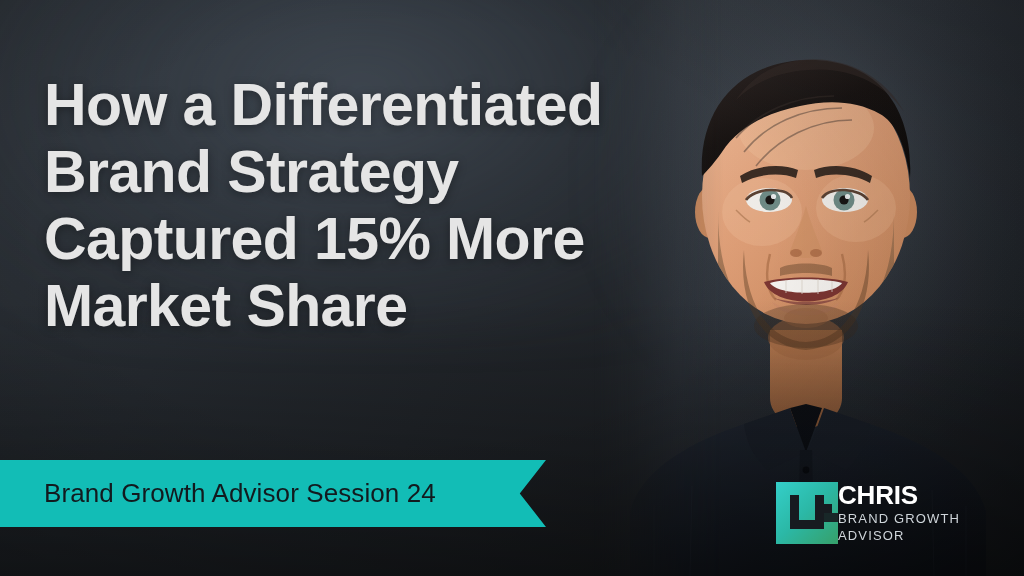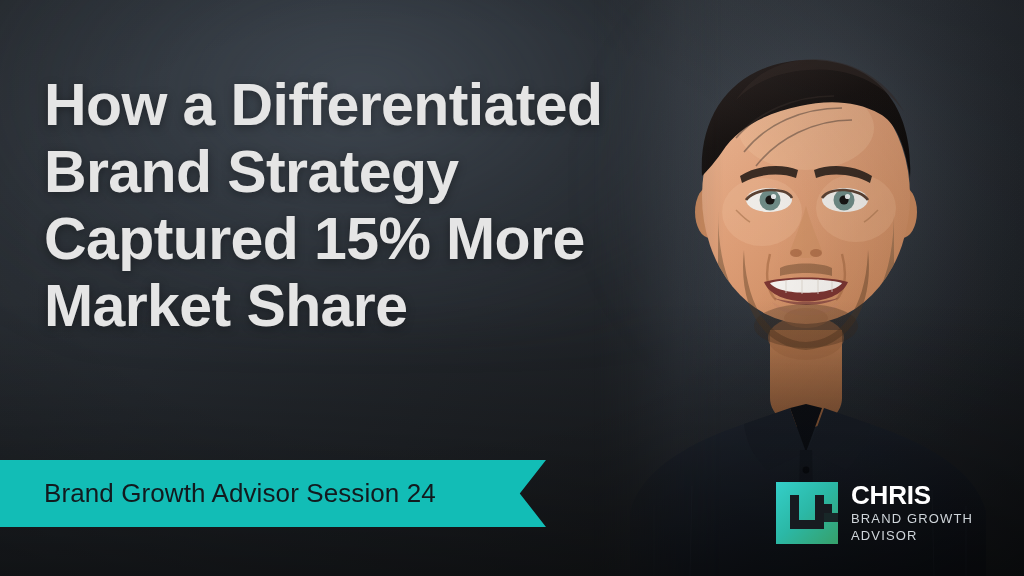--- a/index.html
+++ b/index.html
@@ -101,21 +101,20 @@
     white-space: nowrap;
   }
 
   
   .brand-lockup {
     position: absolute;
     left: 776px;
     top: 482px;
     display: flex;
     align-items: center;
-    gap: 13px;
   }
   .brand-mark {
     width: 62px;
     height: 62px;
     flex: 0 0 62px;
     display: block;
   }
   .brand-text { display: flex; flex-direction: column; line-height: 1; }
   .brand-name-1,
   .brand-name-2 {

